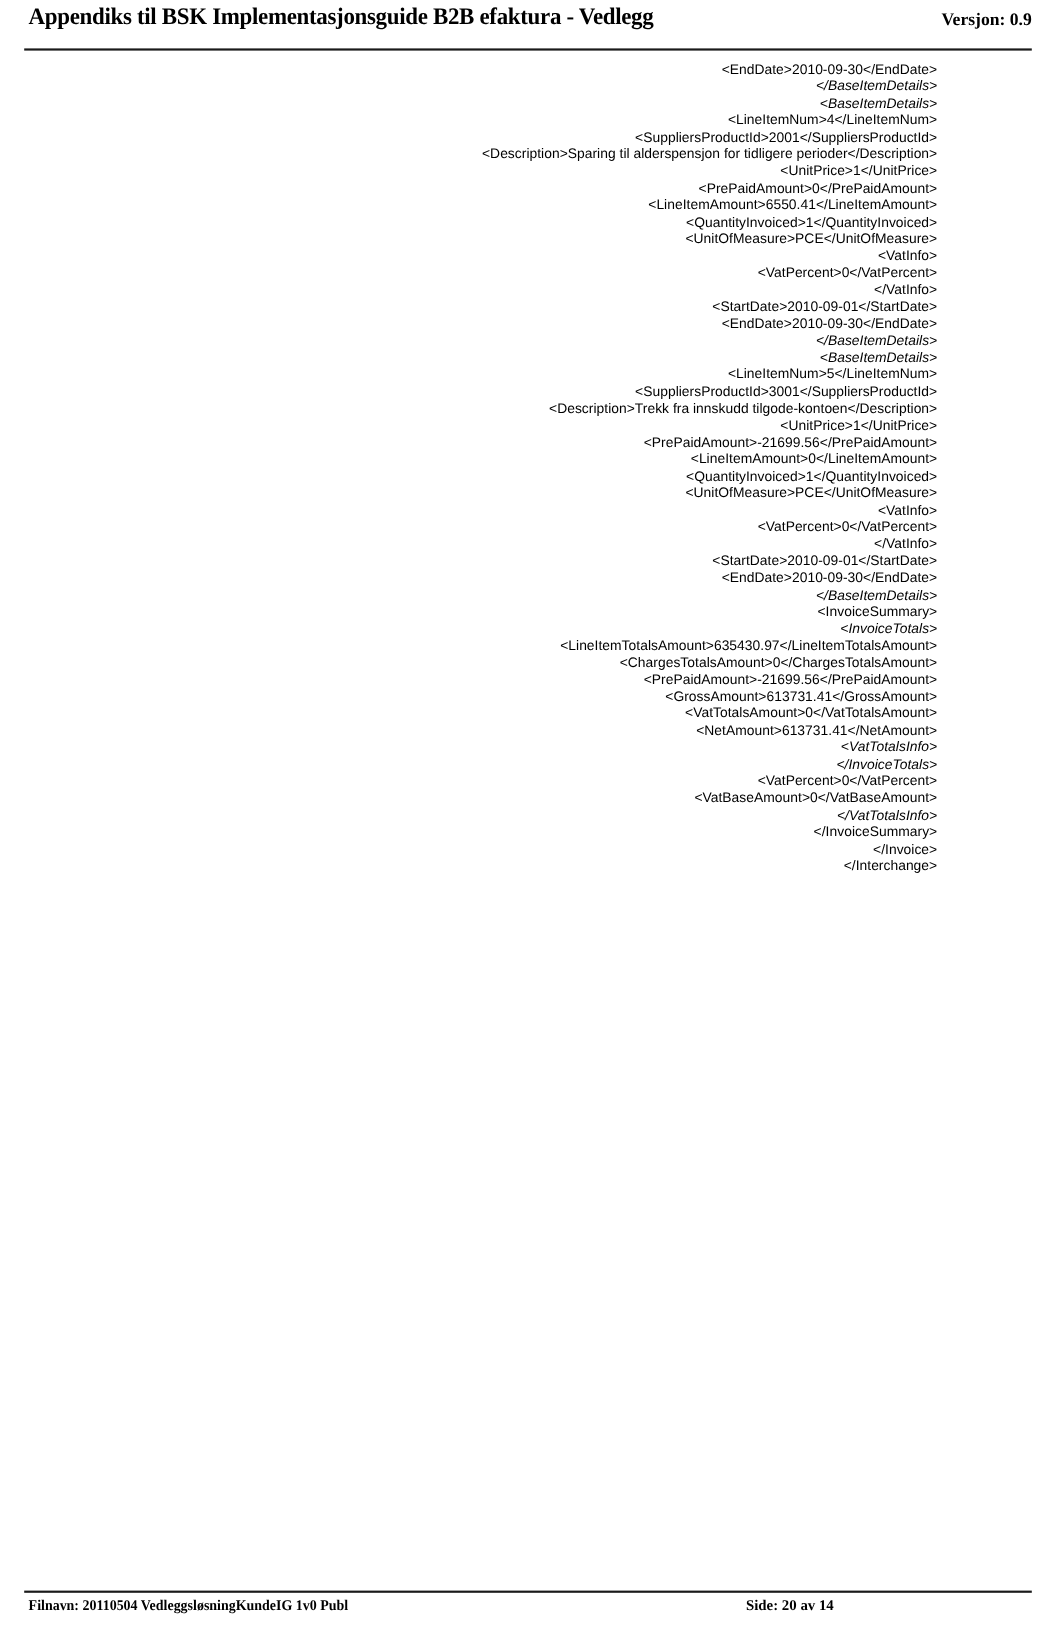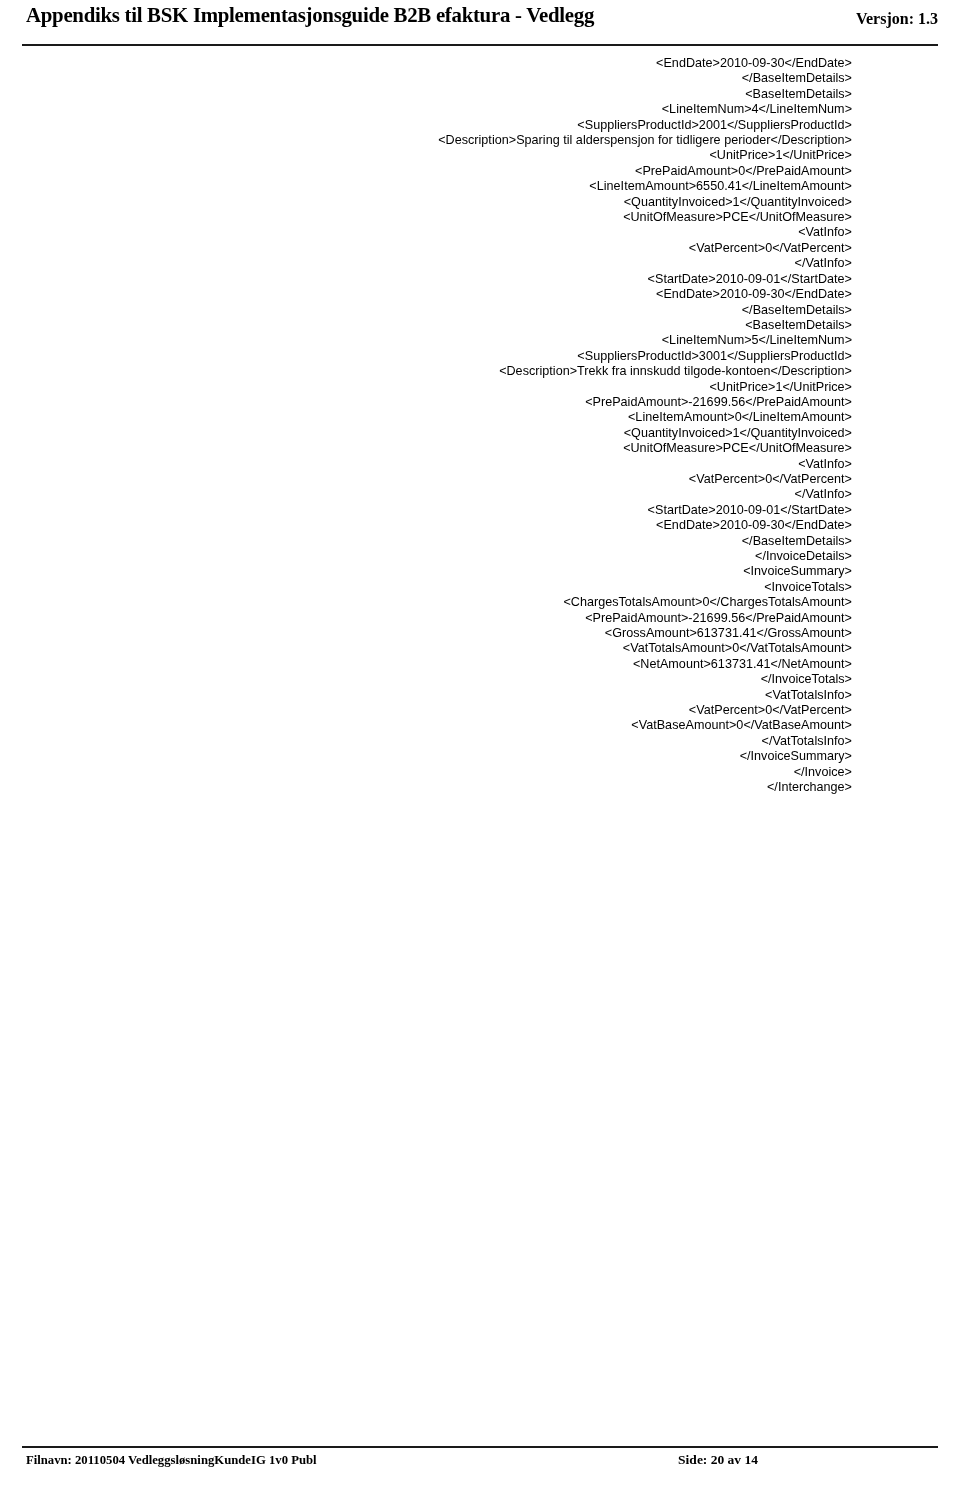--- a/index.html
+++ b/index.html
@@ -80,21 +80,21 @@
     line-height: 15.42px;
     height: 15.42px;
     white-space: pre;
     color: #000;
     letter-spacing: 0.02px;
   }
   
   .ind-0 { padding-left: 0px; }
   .ind-1 { padding-left: 27.5px; }
   .ind-3 { padding-left: 82.5px; }
-  .ind-5 { padding-left: 137.5px; }
+  .ind-5 { padding-left: 137.5px; font-style: italic; }
   .ind-7 { padding-left: 192.5px; }
   .ind-9 { padding-left: 247.5px; }
 
   
   .page-footer {
     position: absolute;
     left: 0;
     bottom: 0;
     width: 780px;
     height: 48px;
@@ -132,21 +132,21 @@
     color: #000;
   }
 </style>
 </head>
 <body>
 
 <div class="page">
 
   <div class="page-header">
     <div class="header-title">Appendiks til BSK Implementasjonsguide B2B efaktura - Vedlegg</div>
-    <div class="header-version">Versjon: 1.3</div>
+    <div class="header-version">Versjon: 0.9</div>
     <div class="header-rule"></div>
   </div>
 
   <div class="xml-listing" id="xml-listing">
       <div class="xml-line ind-7">&lt;EndDate&gt;2010-09-30&lt;/EndDate&gt;</div>
       <div class="xml-line ind-5">&lt;/BaseItemDetails&gt;</div>
       <div class="xml-line ind-5">&lt;BaseItemDetails&gt;</div>
       <div class="xml-line ind-7">&lt;LineItemNum&gt;4&lt;/LineItemNum&gt;</div>
       <div class="xml-line ind-7">&lt;SuppliersProductId&gt;2001&lt;/SuppliersProductId&gt;</div>
       <div class="xml-line ind-7">&lt;Description&gt;Sparing til alderspensjon for tidligere perioder&lt;/Description&gt;</div>
@@ -169,30 +169,30 @@
       <div class="xml-line ind-7">&lt;PrePaidAmount&gt;-21699.56&lt;/PrePaidAmount&gt;</div>
       <div class="xml-line ind-7">&lt;LineItemAmount&gt;0&lt;/LineItemAmount&gt;</div>
       <div class="xml-line ind-7">&lt;QuantityInvoiced&gt;1&lt;/QuantityInvoiced&gt;</div>
       <div class="xml-line ind-7">&lt;UnitOfMeasure&gt;PCE&lt;/UnitOfMeasure&gt;</div>
       <div class="xml-line ind-7">&lt;VatInfo&gt;</div>
       <div class="xml-line ind-9">&lt;VatPercent&gt;0&lt;/VatPercent&gt;</div>
       <div class="xml-line ind-7">&lt;/VatInfo&gt;</div>
       <div class="xml-line ind-7">&lt;StartDate&gt;2010-09-01&lt;/StartDate&gt;</div>
       <div class="xml-line ind-7">&lt;EndDate&gt;2010-09-30&lt;/EndDate&gt;</div>
       <div class="xml-line ind-5">&lt;/BaseItemDetails&gt;</div>
-      <div class="xml-line ind-3">&lt;/InvoiceDetails&gt;</div>
       <div class="xml-line ind-3">&lt;InvoiceSummary&gt;</div>
       <div class="xml-line ind-5">&lt;InvoiceTotals&gt;</div>
+      <div class="xml-line ind-7">&lt;LineItemTotalsAmount&gt;635430.97&lt;/LineItemTotalsAmount&gt;</div>
       <div class="xml-line ind-7">&lt;ChargesTotalsAmount&gt;0&lt;/ChargesTotalsAmount&gt;</div>
       <div class="xml-line ind-7">&lt;PrePaidAmount&gt;-21699.56&lt;/PrePaidAmount&gt;</div>
       <div class="xml-line ind-7">&lt;GrossAmount&gt;613731.41&lt;/GrossAmount&gt;</div>
       <div class="xml-line ind-7">&lt;VatTotalsAmount&gt;0&lt;/VatTotalsAmount&gt;</div>
       <div class="xml-line ind-7">&lt;NetAmount&gt;613731.41&lt;/NetAmount&gt;</div>
+      <div class="xml-line ind-5">&lt;VatTotalsInfo&gt;</div>
       <div class="xml-line ind-5">&lt;/InvoiceTotals&gt;</div>
-      <div class="xml-line ind-5">&lt;VatTotalsInfo&gt;</div>
       <div class="xml-line ind-7">&lt;VatPercent&gt;0&lt;/VatPercent&gt;</div>
       <div class="xml-line ind-7">&lt;VatBaseAmount&gt;0&lt;/VatBaseAmount&gt;</div>
       <div class="xml-line ind-5">&lt;/VatTotalsInfo&gt;</div>
       <div class="xml-line ind-3">&lt;/InvoiceSummary&gt;</div>
       <div class="xml-line ind-1">&lt;/Invoice&gt;</div>
       <div class="xml-line ind-0">&lt;/Interchange&gt;</div>
     </div>
 
   <div class="page-footer">
     <div class="footer-rule"></div>

